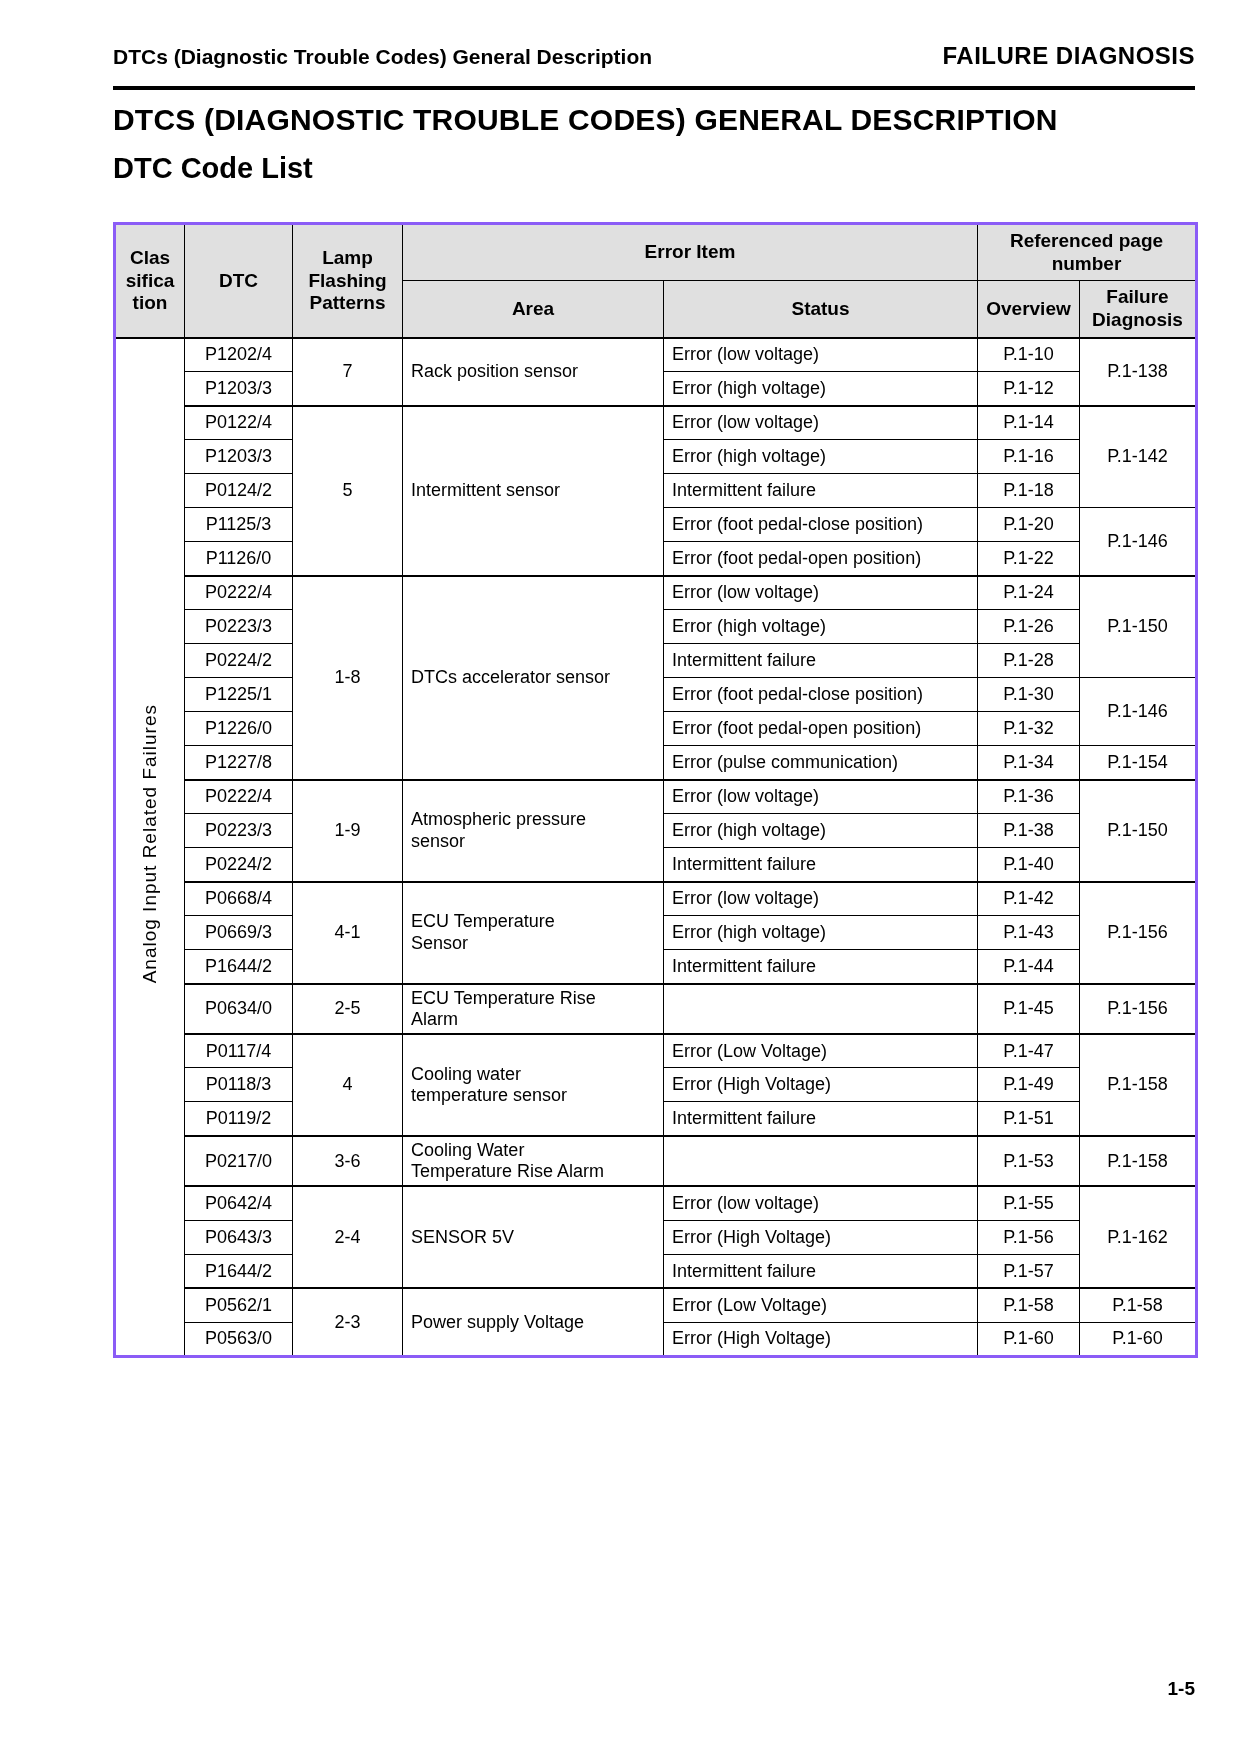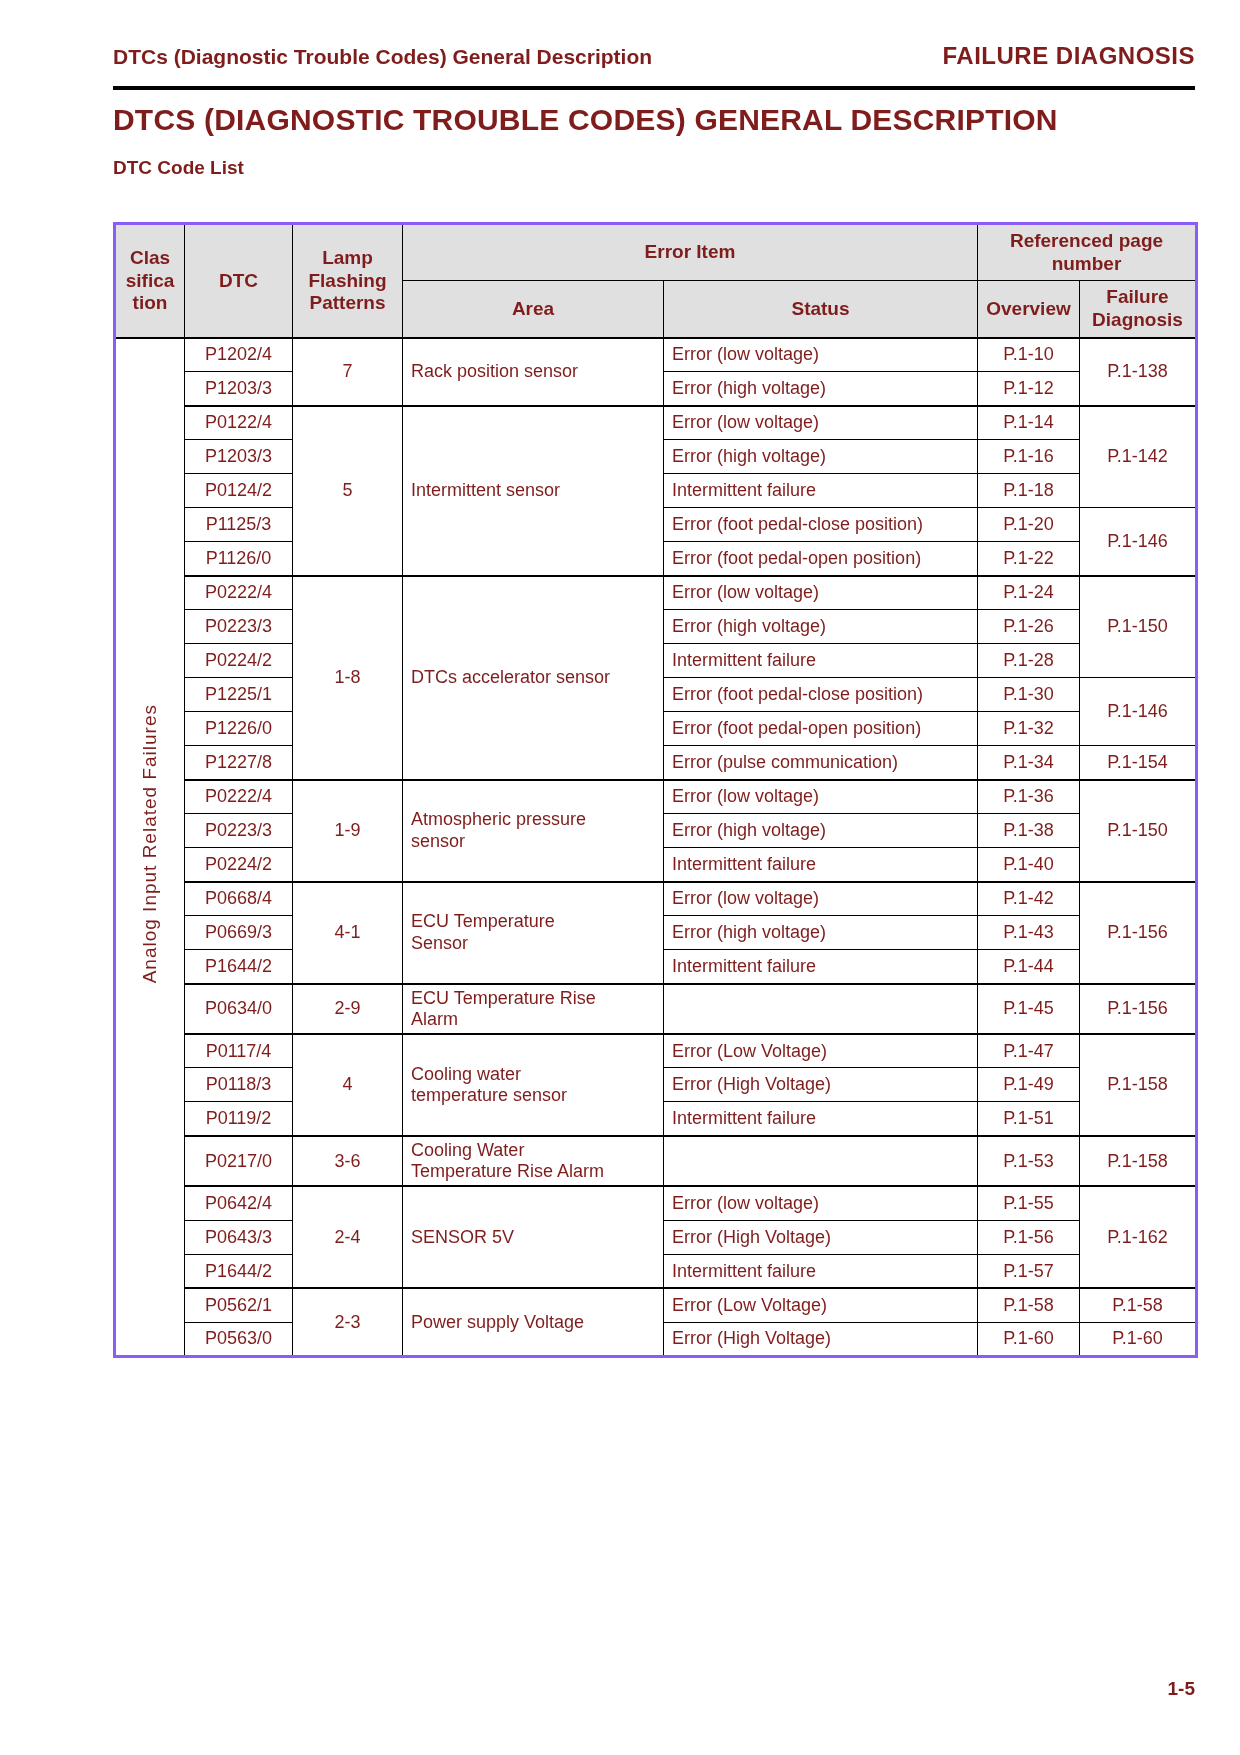--- a/index.html
+++ b/index.html
@@ -4,21 +4,21 @@
 <style>
   * { margin: 0; padding: 0; box-sizing: border-box; }
   html, body { background: #888; }
   .page {
     position: relative;
     width: 1240px;
     height: 1755px;
     margin: 0 auto;
     background: #ffffff;
     font-family: "Liberation Sans", "DejaVu Sans", sans-serif;
-    color: #7f1d1d;
+    color: #000000;
   }
   .content {
     padding-top: 42px;
     margin-left: 113px;
     width: 1082px;
   }
   .running-header {
     display: flex;
     justify-content: space-between;
     align-items: baseline;
@@ -39,21 +39,21 @@
   }
   .page-title {
     margin-top: 12px;
     font-size: 30px;
     line-height: 36px;
     font-weight: bold;
     letter-spacing: 0.2px;
   }
   .section-title {
     margin-top: 16px;
-    font-size: 19px;
+    font-size: 29px;
     line-height: 28px;
     font-weight: bold;
   }
   table.dtc-table {
     margin-top: 40px;
     border-collapse: collapse;
     table-layout: fixed;
     width: 1082px;
     border: 3px solid #8b5cf6;
   }
@@ -261,21 +261,21 @@
           <td class="c-ov">P.1-43</td>
         </tr>
         <tr>
           <td class="c-dtc">P1644/2</td>
           <td class="c-status">Intermittent failure</td>
           <td class="c-ov">P.1-44</td>
         </tr>
 
         <tr class="gs tall">
           <td class="c-dtc">P0634/0</td>
-          <td class="c-lamp">2-9</td>
+          <td class="c-lamp">2-5</td>
           <td class="c-area">ECU Temperature Rise
 Alarm</td>
           <td class="c-status"></td>
           <td class="c-ov">P.1-45</td>
           <td class="c-fd">P.1-156</td>
         </tr>
 
         <tr class="gs">
           <td class="c-dtc">P0117/4</td>
           <td class="c-lamp" rowspan="3">4</td>

